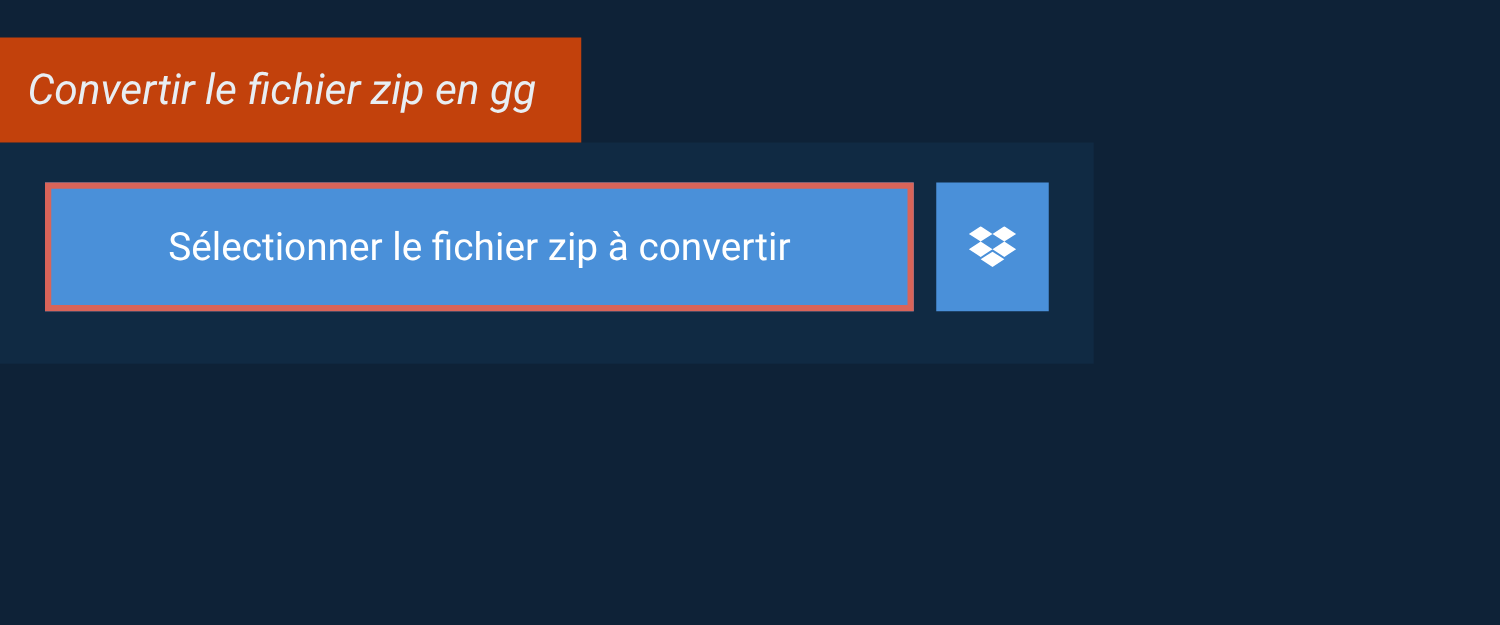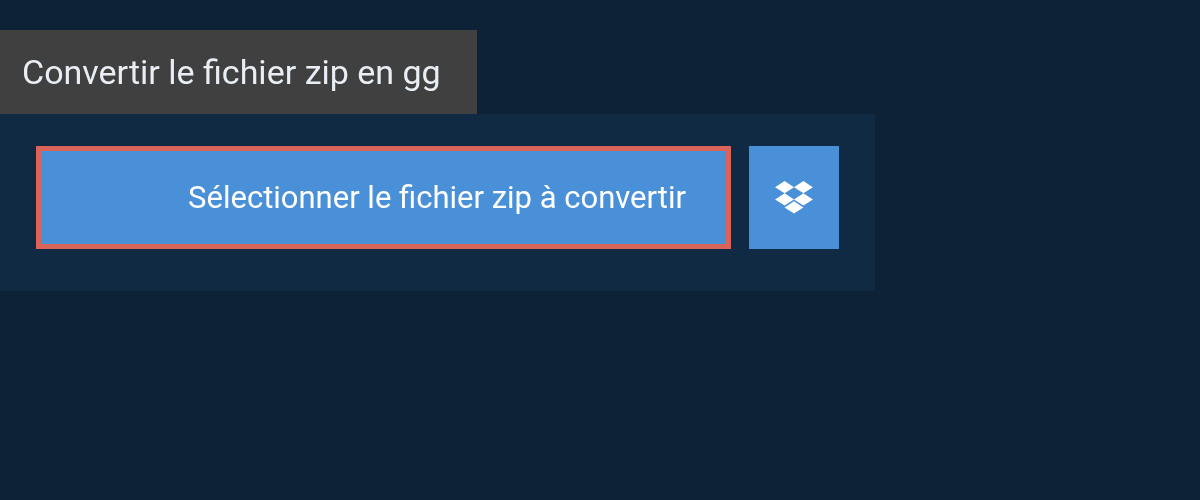--- a/index.html
+++ b/index.html
@@ -10,25 +10,26 @@
     
     body {
       width: 1200px;
       height: 500px;
       background-color: #0e2237;
       font-family: -apple-system, BlinkMacSystemFont, "Segoe UI", Roboto, Helvetica, Arial, sans-serif;
       overflow: hidden;
     }
     
     .header-tab {
-      background-color: #404040;
+      background-color: #c2410c;
       display: inline-block;
       padding: 22px 36px 22px 22px;
       margin-top: 30px;
       margin-left: 0;
+      font-style: italic;
     }
     
     .header-title {
       color: #e8eef3;
       font-size: 34px;
       font-weight: 400;
     }
     
     .panel {
       background-color: #102a43;
@@ -49,21 +50,21 @@
       color: #ffffff;
       font-size: 31px;
       font-weight: 400;
       padding: 28px 40px;
       cursor: pointer;
       text-align: center;
       flex: 0 0 auto;
       width: 695px;
       display: flex;
       align-items: center;
-      justify-content: flex-end;
+      justify-content: center;
     }
     
     .dropbox-button {
       background-color: #4a90d9;
       width: 90px;
       display: flex;
       align-items: center;
       justify-content: center;
       cursor: pointer;
     }

